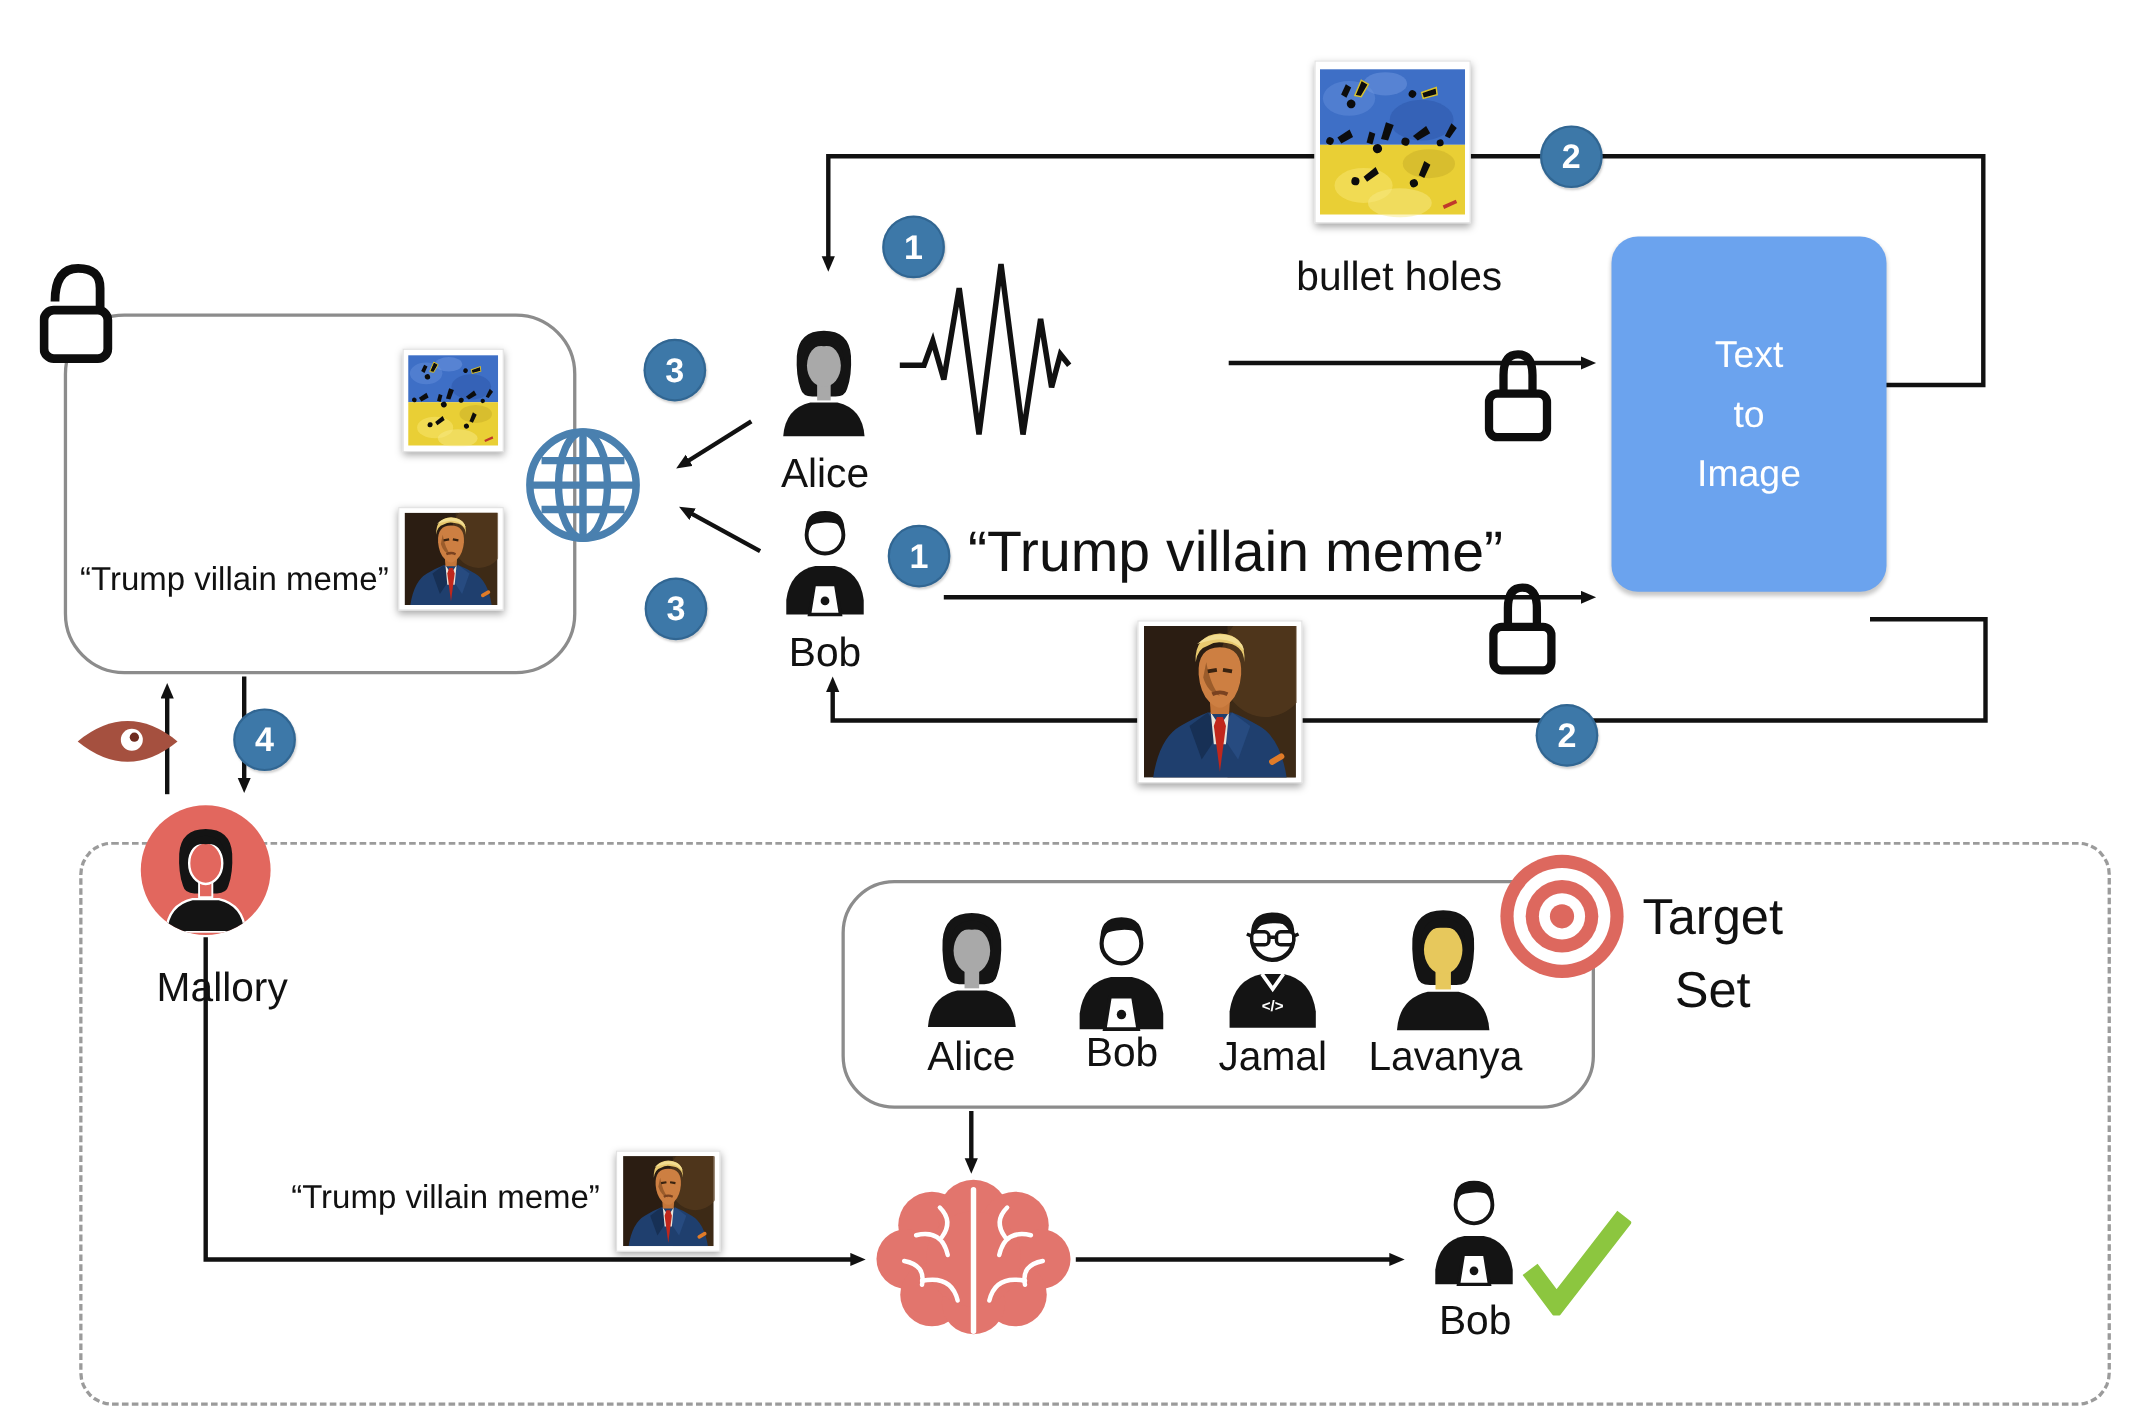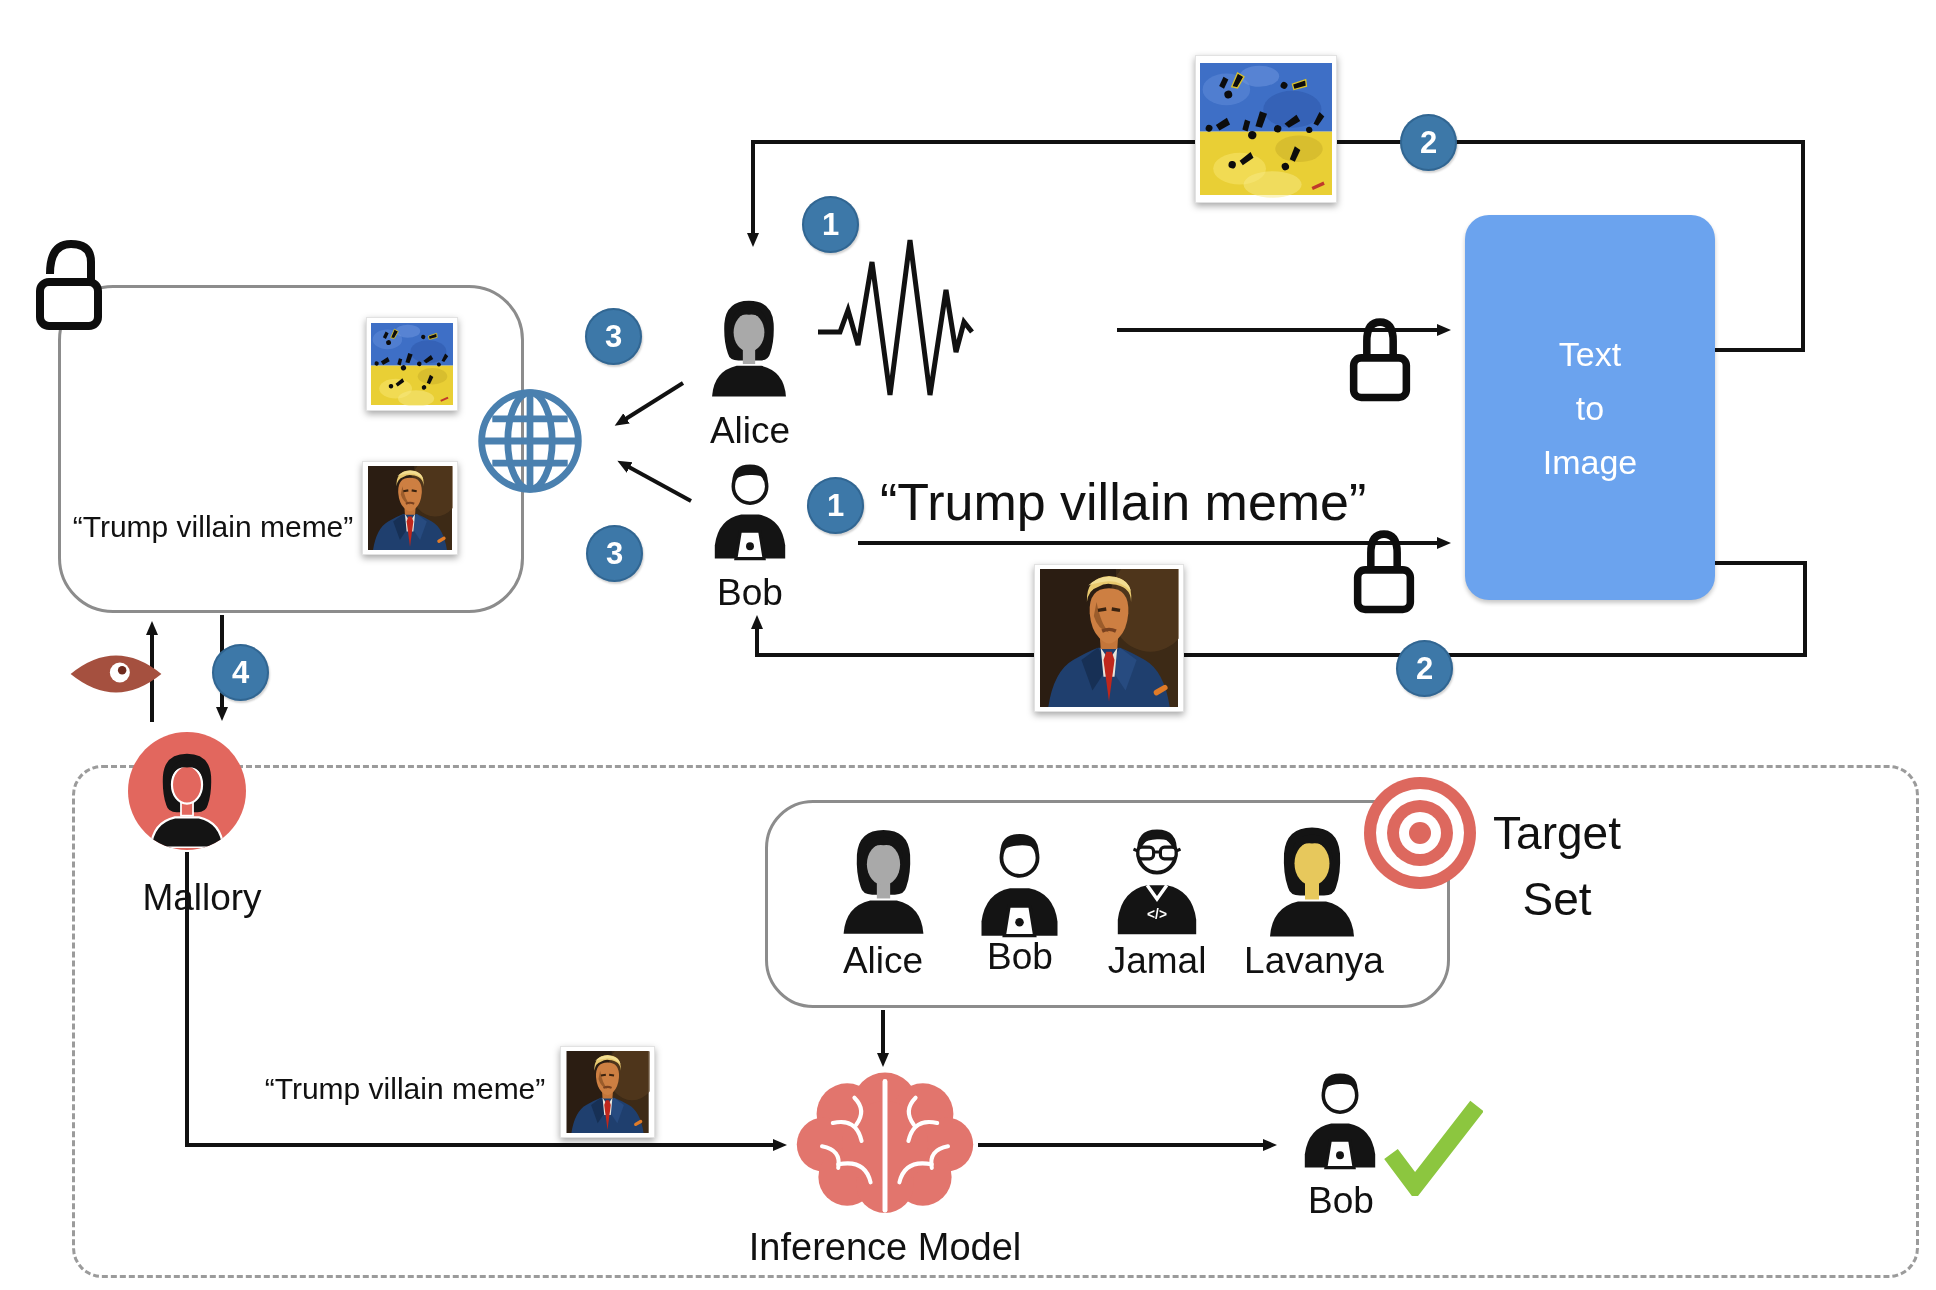--- a/index.html
+++ b/index.html
@@ -13,21 +13,21 @@
   .round-box{position:absolute;border:3px solid #8c8c8c;border-radius:55px;background:transparent;}
   .dashed-box{position:absolute;border:3.5px dashed #9b9b9b;border-radius:30px;background:transparent;}
 
   
   .blue-box{
     position:absolute;background:#6ba3ee;border-radius:24px;color:#fff;
     display:flex;align-items:center;justify-content:center;text-align:center;
     box-shadow:0 3px 4px rgba(0,0,0,.22);
   }
   .asr-box{left:983px;top:273px;width:120px;height:117px;font-size:40px;}
-  .t2i-box{left:1465px;top:215px;width:250px;height:385px;font-size:34px;line-height:54px;}
+  .t2i-box{left:1465px;top:215px;width:250px;height:323px;font-size:34px;line-height:54px;}
 
   
   .badge{
     position:absolute;width:57px;height:57px;border-radius:50%;background:#3d78a8;
     color:#fff;font-size:31px;font-weight:bold;display:flex;align-items:center;justify-content:center;
     box-shadow:inset 0 0 0 2px rgba(30,70,105,.35), 1px 2px 2px rgba(0,0,0,.18);
   }
 
   
   .lbl{position:absolute;transform:translateX(-50%);white-space:nowrap;}
@@ -259,20 +259,21 @@
   <div class="lbl t36" style="left:750px;top:410px;">Alice</div>
 
   <div class="iconwrap" style="left:706px;top:452px;width:88px;height:112px;">
     <svg width="88" height="112">
         <use href="#sym-man"></use>
       </svg>
   </div>
   <div class="lbl t36" style="left:750px;top:572px;">Bob</div>
 
   <div class="lbl center-text" style="left:1272px;top:228px;font-size:37px;line-height:47px;">
+    <div>bullet holes</div>
   </div>
 
   <div class="big-prompt" style="left:880px;top:472px;">“Trump villain meme”</div>
 
   <div class="iconwrap" style="left:1348px;top:308px;width:64px;height:96px;">
     <svg width="64" height="96">
         <use href="#sym-lock"></use>
       </svg>
   </div>
   <div class="iconwrap" style="left:1352px;top:520px;width:64px;height:96px;">
@@ -380,21 +381,20 @@
     <svg width="85" height="82">
         <use href="#sym-trump"></use>
       </svg>
   </div>
 
   <div class="iconwrap" style="left:795px;top:1070px;width:180px;height:150px;">
     <svg width="180" height="150">
         <use href="#sym-brain"></use>
       </svg>
   </div>
-  <div class="lbl" style="left:885px;top:1226px;font-size:38px;">Inference Model</div>
 
   <div class="iconwrap" style="left:1296px;top:1060px;width:88px;height:114px;">
     <svg width="88" height="114">
         <use href="#sym-man"></use>
       </svg>
   </div>
   <div class="lbl t36" style="left:1341px;top:1180px;">Bob</div>
   <div class="iconwrap" style="left:1383px;top:1098px;width:100px;height:98px;">
     <svg width="100" height="98" viewBox="0 0 100 98">
       <polyline points="8,56 32,88 94,8" fill="none" stroke="#8cc63f" stroke-width="17"></polyline>

